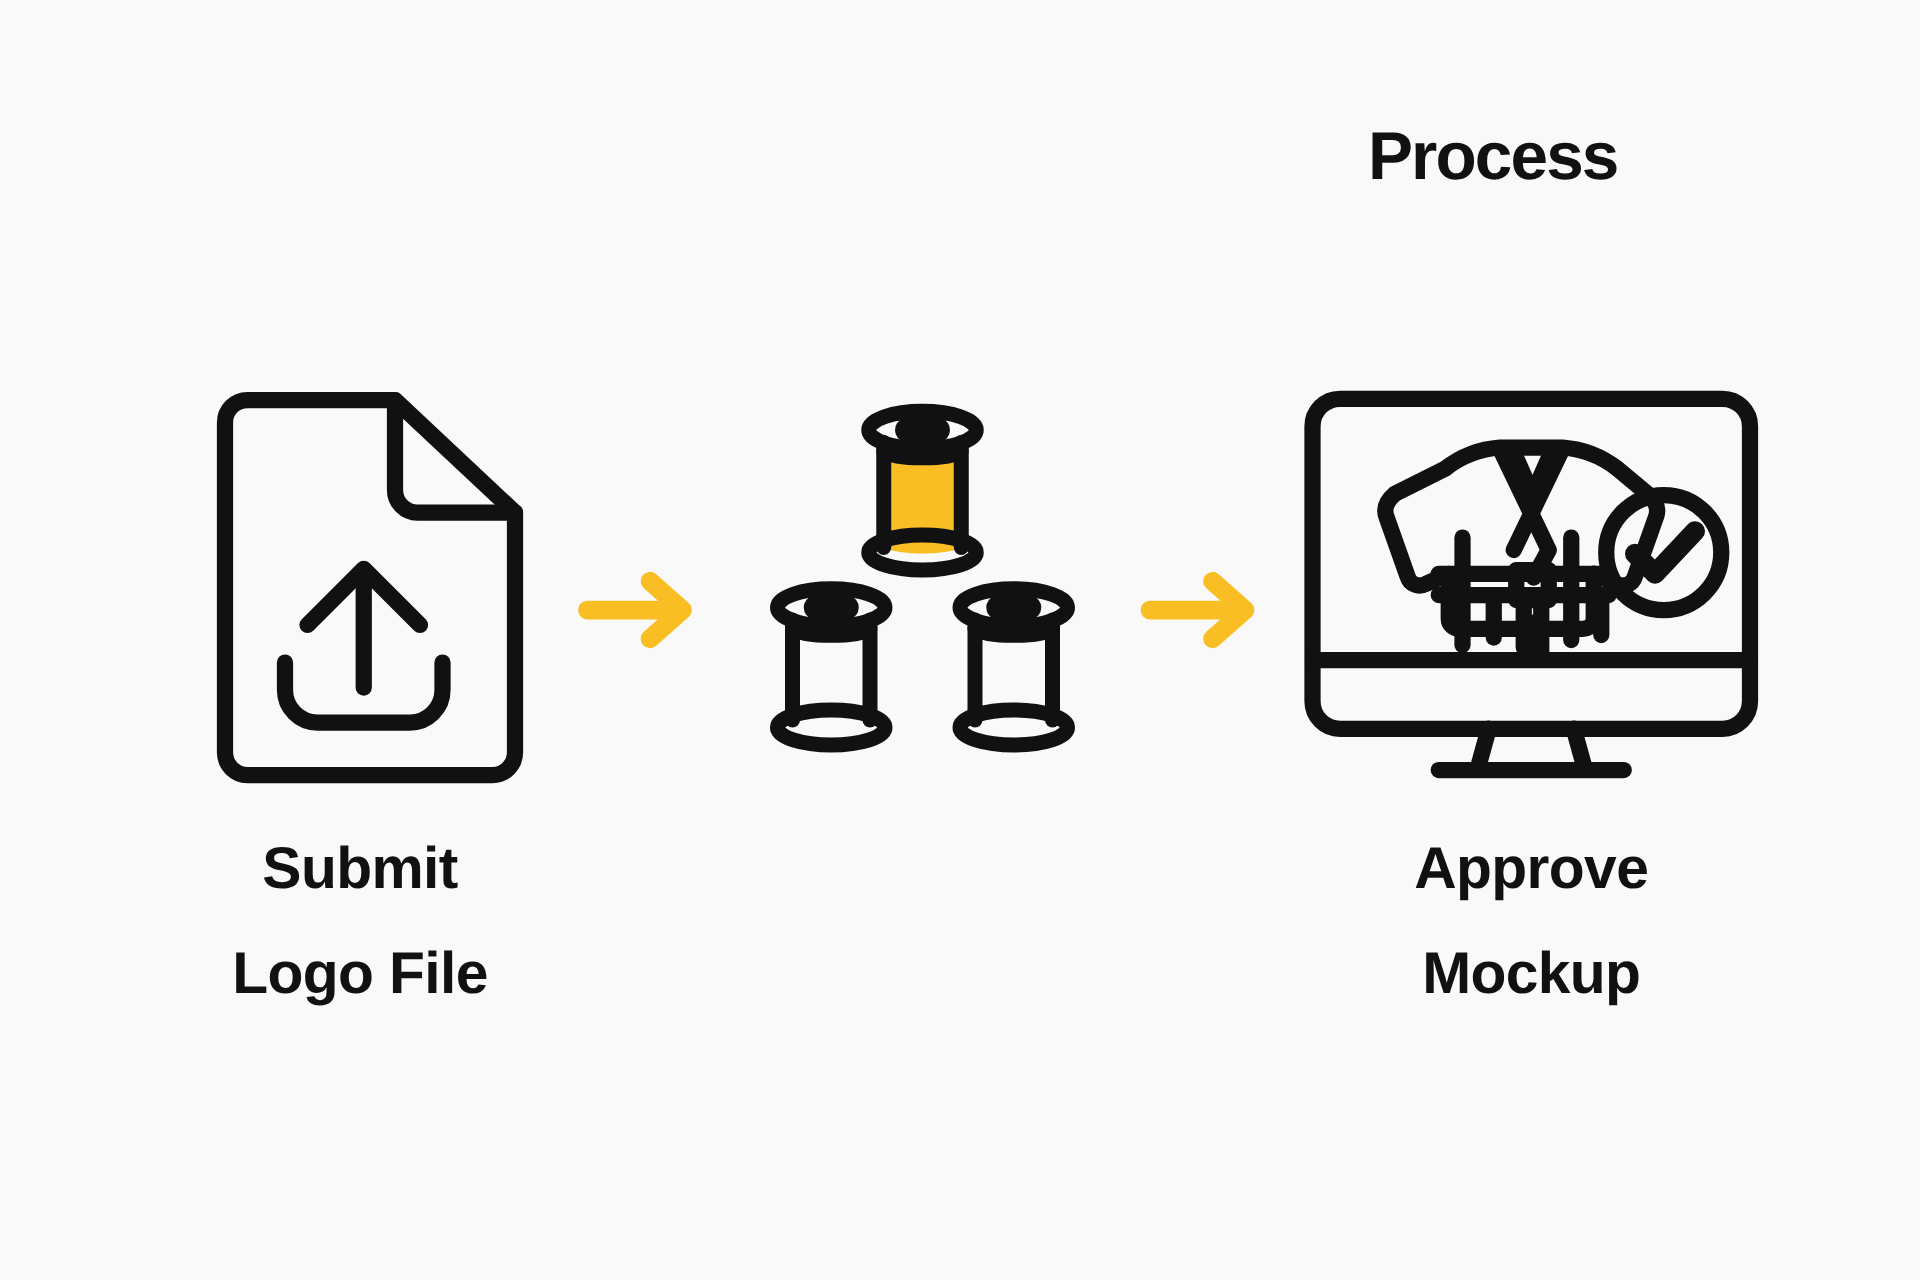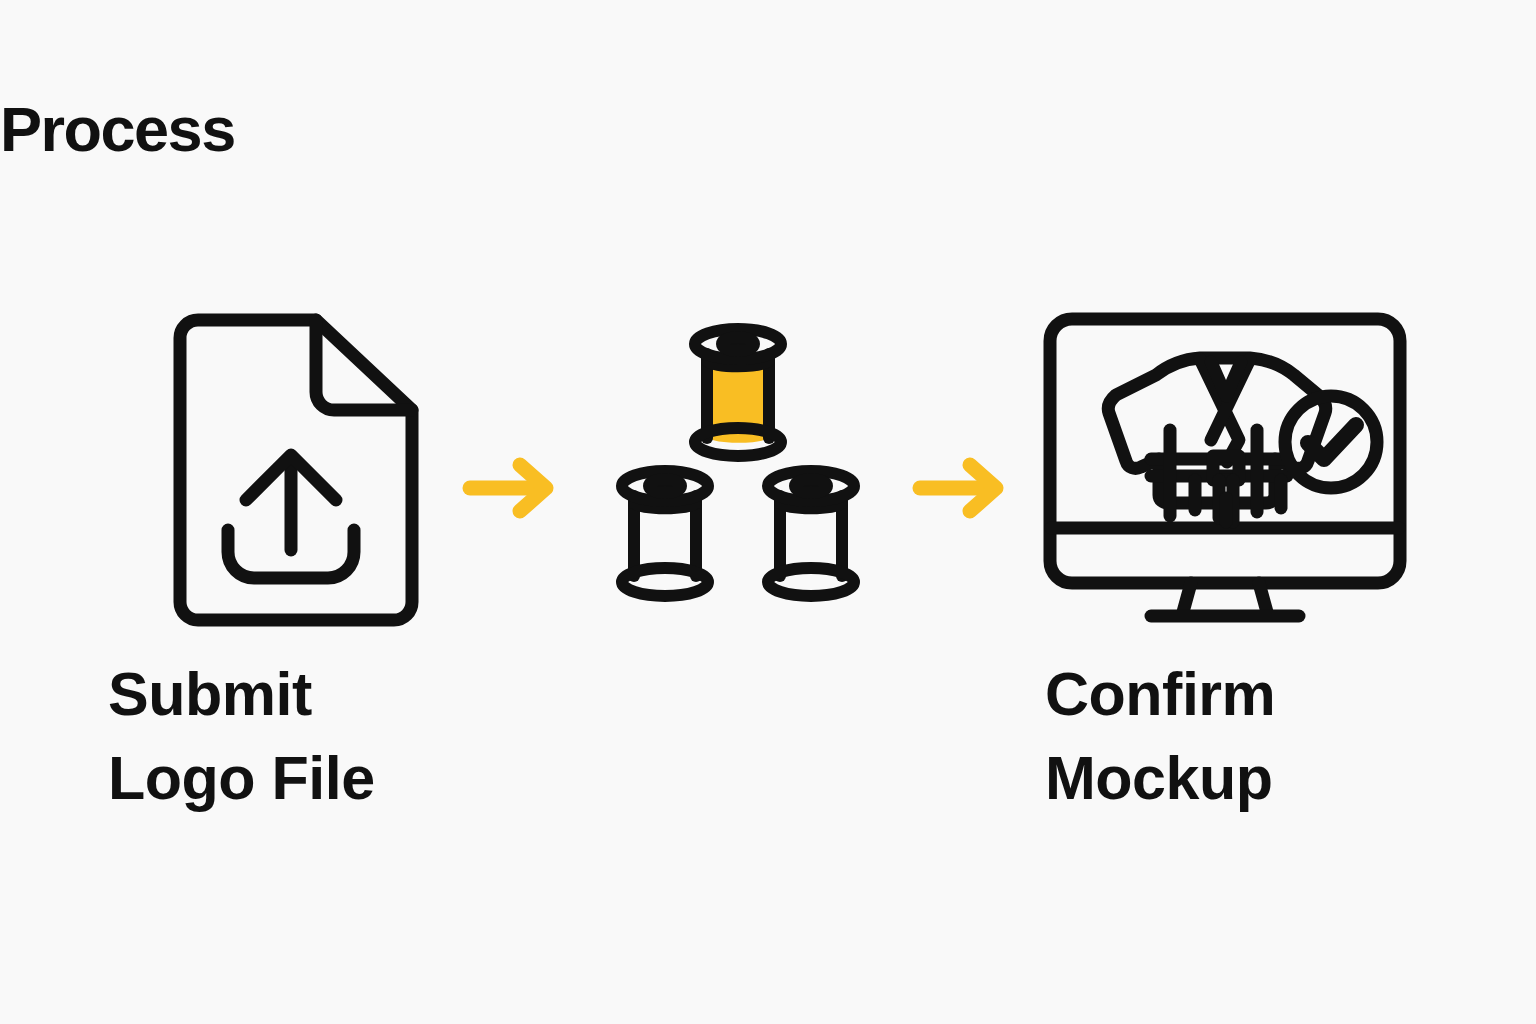--- a/index.html
+++ b/index.html
@@ -18,22 +18,22 @@
     position: relative;
     width: 1536px;
     height: 1024px;
     background: #f9f9f9;
   }
   .page-title {
     position: absolute;
     top: 98px;
     left: 0;
     width: 1294px;
-    text-align: left;
-    font-size: 63px;
+    text-align: right;
+    font-size: 54px;
     font-weight: bold;
     letter-spacing: -1.5px;
     color: #111111;
     line-height: 1;
   }
 
   
   .steps {
     position: absolute;
     top: 300px;
@@ -61,22 +61,22 @@
     align-items: center;
     justify-content: center;
   }
   .step-icon svg { display: block; overflow: visible; }
 
   .step-label {
     position: absolute;
     top: 352px;
     left: 0;
     width: 360px;
-    text-align: left;
-    font-size: 61px;
+    text-align: center;
+    font-size: 47px;
     font-weight: bold;
     line-height: 84px;
     letter-spacing: -0.5px;
     color: #111111;
     white-space: pre-line;
   }
 
   
   .arrow {
     position: absolute;
@@ -187,21 +187,21 @@
 
           <path d="M127 118 V204"></path>
           <path d="M152 168 V198"></path>
           <path d="M214 118 V200"></path>
           <path d="M238 168 V196"></path>
 
           <circle cx="288" cy="130" r="46"></circle>
           <path d="M265 131 L281 147 L313 113" stroke-width="16"></path>
         </svg>
       </div>
-      <div class="step-label">Confirm
+      <div class="step-label">Approve
 Mockup</div>
     </div>
   </div>
 
   <div class="arrow arrow-1">
     <svg width="100" height="66" viewBox="0 0 100 66" fill="none" stroke="#f9be23" stroke-width="15" stroke-linecap="round" stroke-linejoin="round">
       <path d="M8 33 H80"></path>
       <path d="M58 10 L84 33 L58 56"></path>
     </svg>
   </div>

